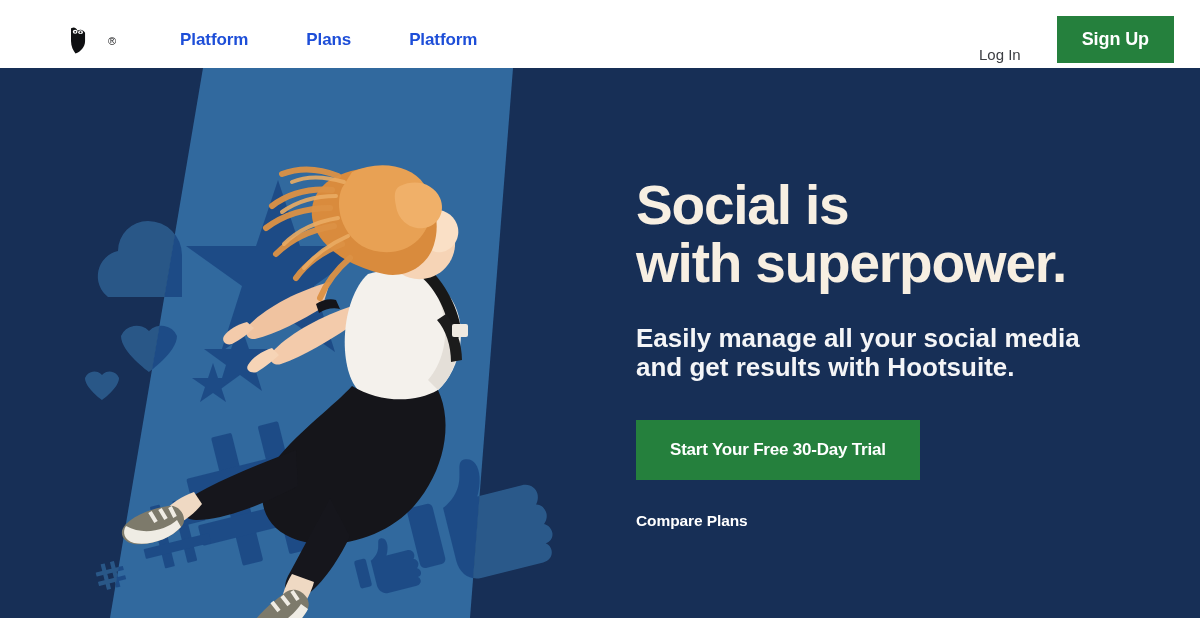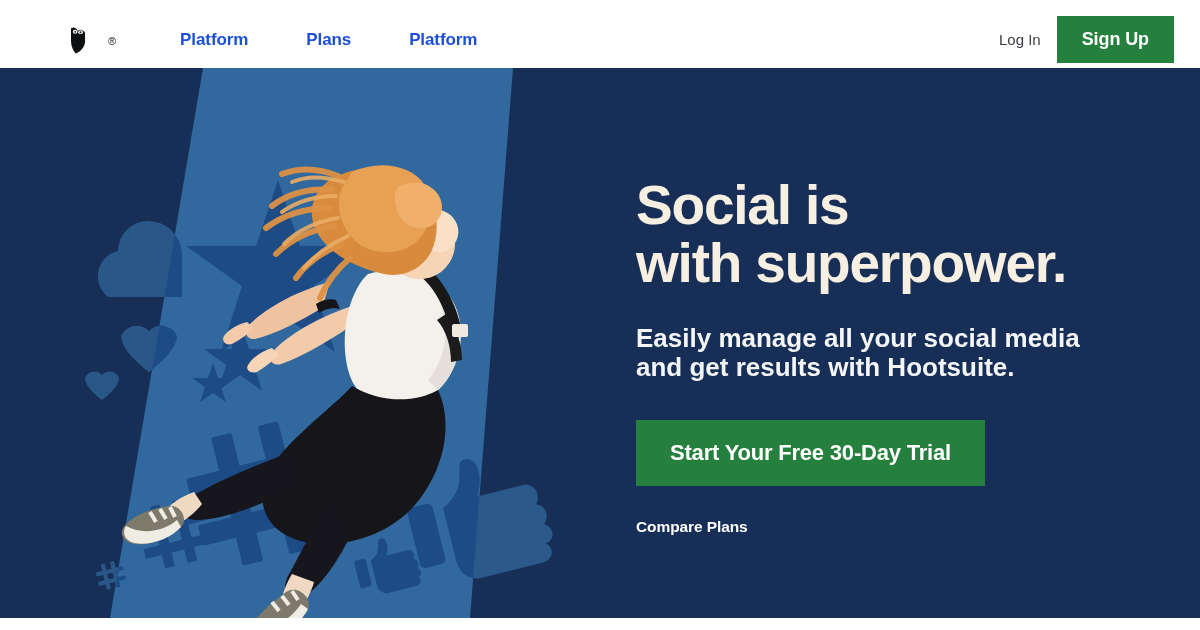--- a/index.html
+++ b/index.html
@@ -23,21 +23,21 @@
     font-size:25px;font-weight:bold;color:#111214;letter-spacing:-0.4px;
     font-family:"Liberation Sans","DejaVu Sans",sans-serif;
   }
   .brand-tm{font-size:11px;color:#111214;align-self:flex-start;margin-top:10px;margin-left:1px;}
   .nav{display:flex;align-items:center;gap:38px;margin-left:44px;}
   .nav-item{
     font-size:17px;font-weight:bold;color:#1d4ed8;cursor:pointer;
     letter-spacing:-0.1px;
     margin-left:20px;
   }
-  .header-right{margin-left:auto;display:flex;align-items:center;gap:16px;margin-right:26px;}
+  .header-right{margin-left:auto;display:flex;align-items:flex-end;gap:36px;margin-right:26px;}
   .login{font-size:15px;color:#3b3d42;cursor:pointer;}
   .signup{
     background:#25803d;color:#ffffff;font-size:18px;font-weight:bold;
     padding:13px 25px;border:none;cursor:pointer;letter-spacing:-0.1px;
     font-family:"Liberation Sans","DejaVu Sans",sans-serif;
   }
 
   
   .hero{
     position:absolute;left:0;top:68px;width:1200px;height:550px;
@@ -54,21 +54,21 @@
     font-size:55px;line-height:58px;font-weight:bold;color:#f7efe2;
     letter-spacing:-1.2px;margin:0;
     font-family:"Liberation Sans","DejaVu Sans",sans-serif;
   }
   .subhead{
     margin:32px 0 0 0;font-size:26px;line-height:29px;color:#f4f5f7;
     width:470px;font-weight:bold;
   }
   .cta{
     display:inline-block;margin-top:38px;background:#25803d;color:#ffffff;
-    font-size:22px;font-weight:bold;padding:20px 34px;border:none;cursor:pointer;
+    font-size:17px;font-weight:bold;padding:20px 34px;border:none;cursor:pointer;
     letter-spacing:-0.2px;
     font-family:"Liberation Sans","DejaVu Sans",sans-serif;
   }
   .compare{
     display:block;margin-top:32px;font-size:15.5px;font-weight:bold;color:#ffffff;
     cursor:pointer;width:fit-content;letter-spacing:-0.1px;
   }
 </style>
 </head>
 <body>

